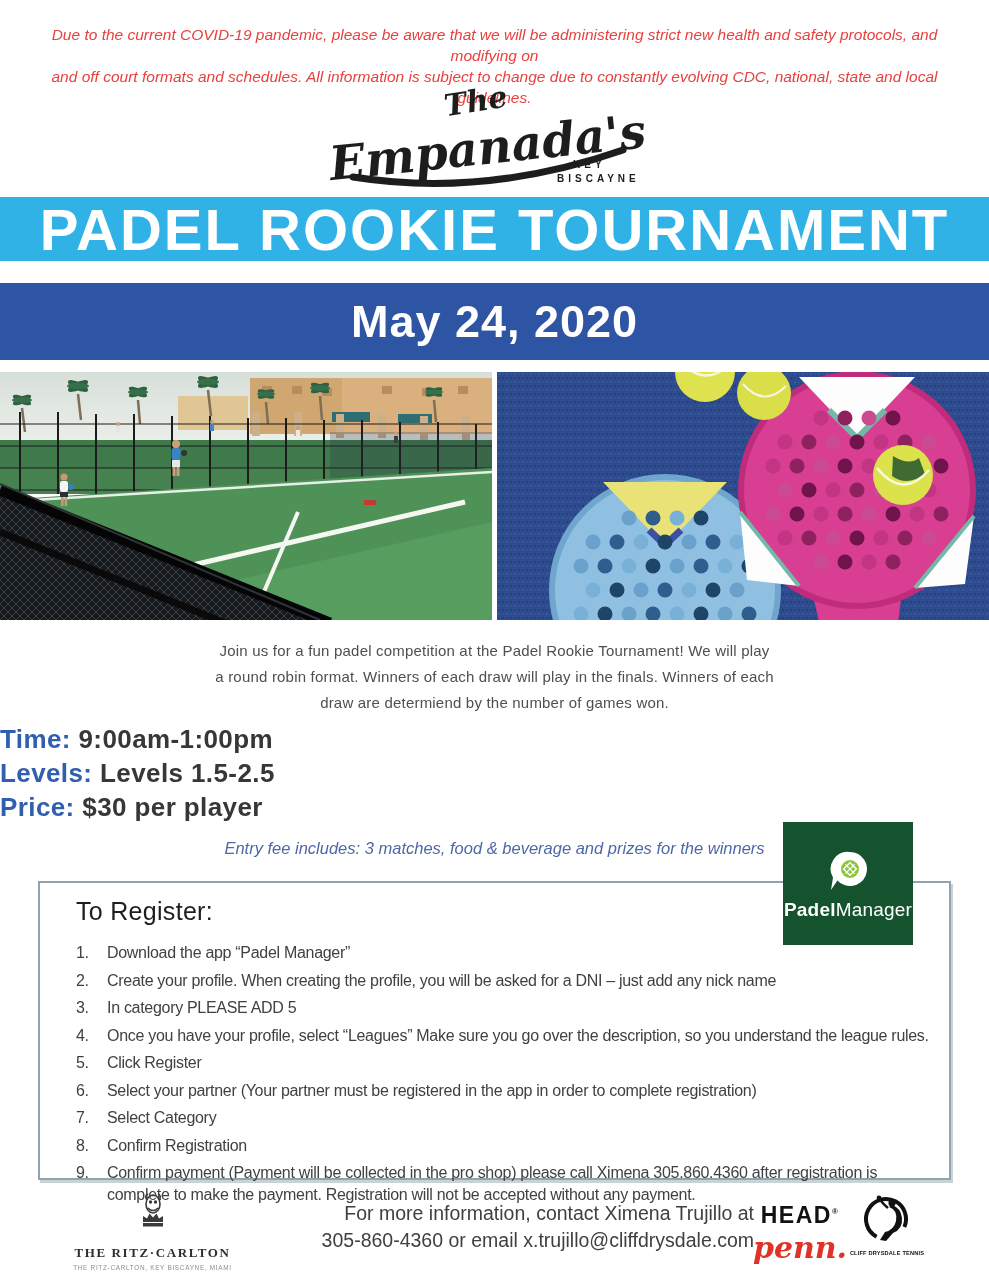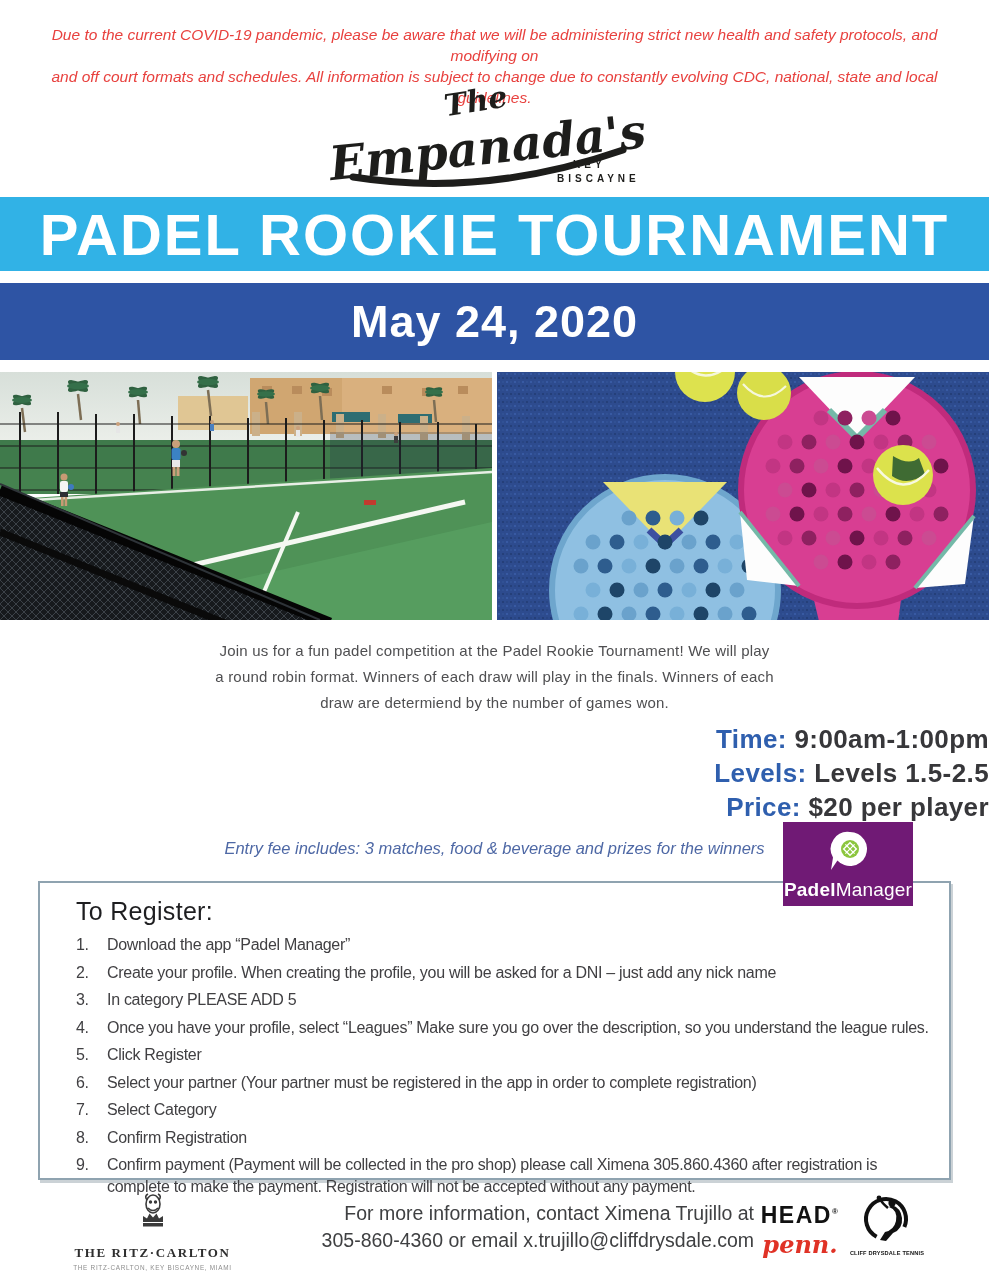--- a/index.html
+++ b/index.html
@@ -7,72 +7,72 @@
         font-family:"Liberation Sans",sans-serif;color:#3f3f41;}
 
   
   .disclaimer{position:absolute;top:24px;left:50%;transform:translateX(-50%);width:930px;
               text-align:center;font-style:italic;font-size:15.5px;line-height:21px;color:#e8413e;}
 
   
   .brand{position:absolute;top:80px;left:50%;transform:translateX(-50%);width:340px;height:112px;}
 
   
-  .band-title{position:absolute;top:197px;left:0;width:100%;height:74px;background:#31b2e6;
+  .band-title{position:absolute;top:197px;left:0;width:100%;height:64px;background:#31b2e6;
               display:flex;align-items:center;justify-content:center;}
   .band-title span{color:#fff;font-weight:bold;font-size:58px;letter-spacing:2px;}
   .band-date{position:absolute;top:283px;left:0;width:100%;height:77px;background:#2e54a4;
              display:flex;align-items:center;justify-content:center;}
   .band-date span{color:#fff;font-weight:bold;font-size:45px;letter-spacing:1px;}
 
   
   .photos{position:absolute;top:372px;left:0;width:100%;height:248px;display:flex;gap:5px;}
   .photos svg{display:block;}
 
   
   .intro{position:absolute;top:638px;left:0;width:100%;text-align:center;
          font-size:15px;line-height:26px;color:#4f4f51;letter-spacing:.2px;}
 
   
-  .details{position:absolute;top:722px;left:0;width:100%;text-align:right;}
+  .details{position:absolute;top:722px;left:0;width:100%;text-align:left;}
   .details .row{font-size:26px;line-height:34px;font-weight:bold;letter-spacing:.4px;color:#37373a;}
   .details .lbl{color:#2f5fae;}
 
   .entry-note{position:absolute;top:839px;left:0;width:100%;text-align:center;
               font-style:italic;font-size:16.5px;color:#4e68a5;}
 
   
   .register-box{position:absolute;left:38px;top:881px;width:909px;height:295px;background:#fff;
                 border:2px solid #8fa3b0;box-shadow:2px 3px 0 rgba(140,155,165,.45);z-index:1;}
   .register-heading{margin:14px 0 8px 36px;font-size:25px;font-weight:normal;color:#1e1e20;letter-spacing:.3px;}
-  ol.steps{list-style:none;margin:8px 0 0 36px;padding:0 6px 0 0;counter-reset:step;}
+  ol.steps{list-style:none;margin:16px 0 0 36px;padding:0 6px 0 0;counter-reset:step;}
   ol.steps li{position:relative;padding-left:31px;margin-bottom:5.5px;font-size:16px;
               letter-spacing:-.3px;line-height:22px;color:#414043;}
   ol.steps li::before{counter-increment:step;content:counter(step) ".";position:absolute;left:0;}
 
   
-  .pm-logo{position:absolute;left:783px;top:822px;width:130px;height:84px;background:#701a75;z-index:3;
+  .pm-logo{position:absolute;left:783px;top:822px;width:130px;height:123px;background:#14532d;z-index:3;
            display:flex;flex-direction:column;align-items:center;justify-content:center;}
   .pm-name{color:#fff;font-size:19px;margin-top:4px;letter-spacing:.2px;}
   .pm-name .b{font-weight:bold;}
 
   
   .ritz{position:absolute;left:70px;top:1192px;width:165px;text-align:center;}
   .ritz-name{font-family:Liberation Serif, serif;font-weight:bold;font-size:13px;
              letter-spacing:1.6px;color:#2e2e2e;margin-top:3px;white-space:nowrap;}
   .ritz-sub{font-size:6.4px;letter-spacing:.7px;color:#8d8d8d;margin-top:3px;white-space:nowrap;}
 
   .contact{position:absolute;left:234px;top:1200px;width:520px;text-align:right;
            font-size:19.5px;line-height:27px;color:#3f4042;}
 
   .head-penn{position:absolute;left:752px;top:1202px;width:96px;text-align:center;}
   .head-word{font-size:23px;font-weight:bold;letter-spacing:1.5px;color:#111;white-space:nowrap;}
   .head-word sup{font-size:8px;}
   .penn-word{font-family:"DejaVu Serif",serif;font-style:italic;font-weight:bold;
-             font-size:24px;color:#e03226;margin-top:1px;}
+             font-size:30px;color:#e03226;margin-top:1px;}
 
   .cliff{position:absolute;left:848px;top:1195px;width:78px;text-align:center;}
   .cliff-label{font-size:5.6px;font-weight:bold;letter-spacing:.2px;color:#111;margin-top:1px;white-space:nowrap;}
 </style>
 </head>
 <body>
 
 <div class="page">
 
   <div class="disclaimer">
@@ -386,21 +386,21 @@
     <div class="row">
       <span class="lbl">Time:</span>
       <span>9:00am-1:00pm</span>
     </div>
     <div class="row">
       <span class="lbl">Levels:</span>
       <span>Levels 1.5-2.5</span>
     </div>
     <div class="row">
       <span class="lbl">Price:</span>
-      <span>$20 per player</span>
+      <span>$30 per player</span>
     </div>
   </div>
 
   <div class="entry-note">Entry fee includes: 3 matches, food &amp; beverage and prizes for the winners</div>
 
   <div class="register-box">
     <div class="register-heading">To Register:</div>
     <ol class="steps">
 
     <li>Download the app “Padel Manager”</li>

